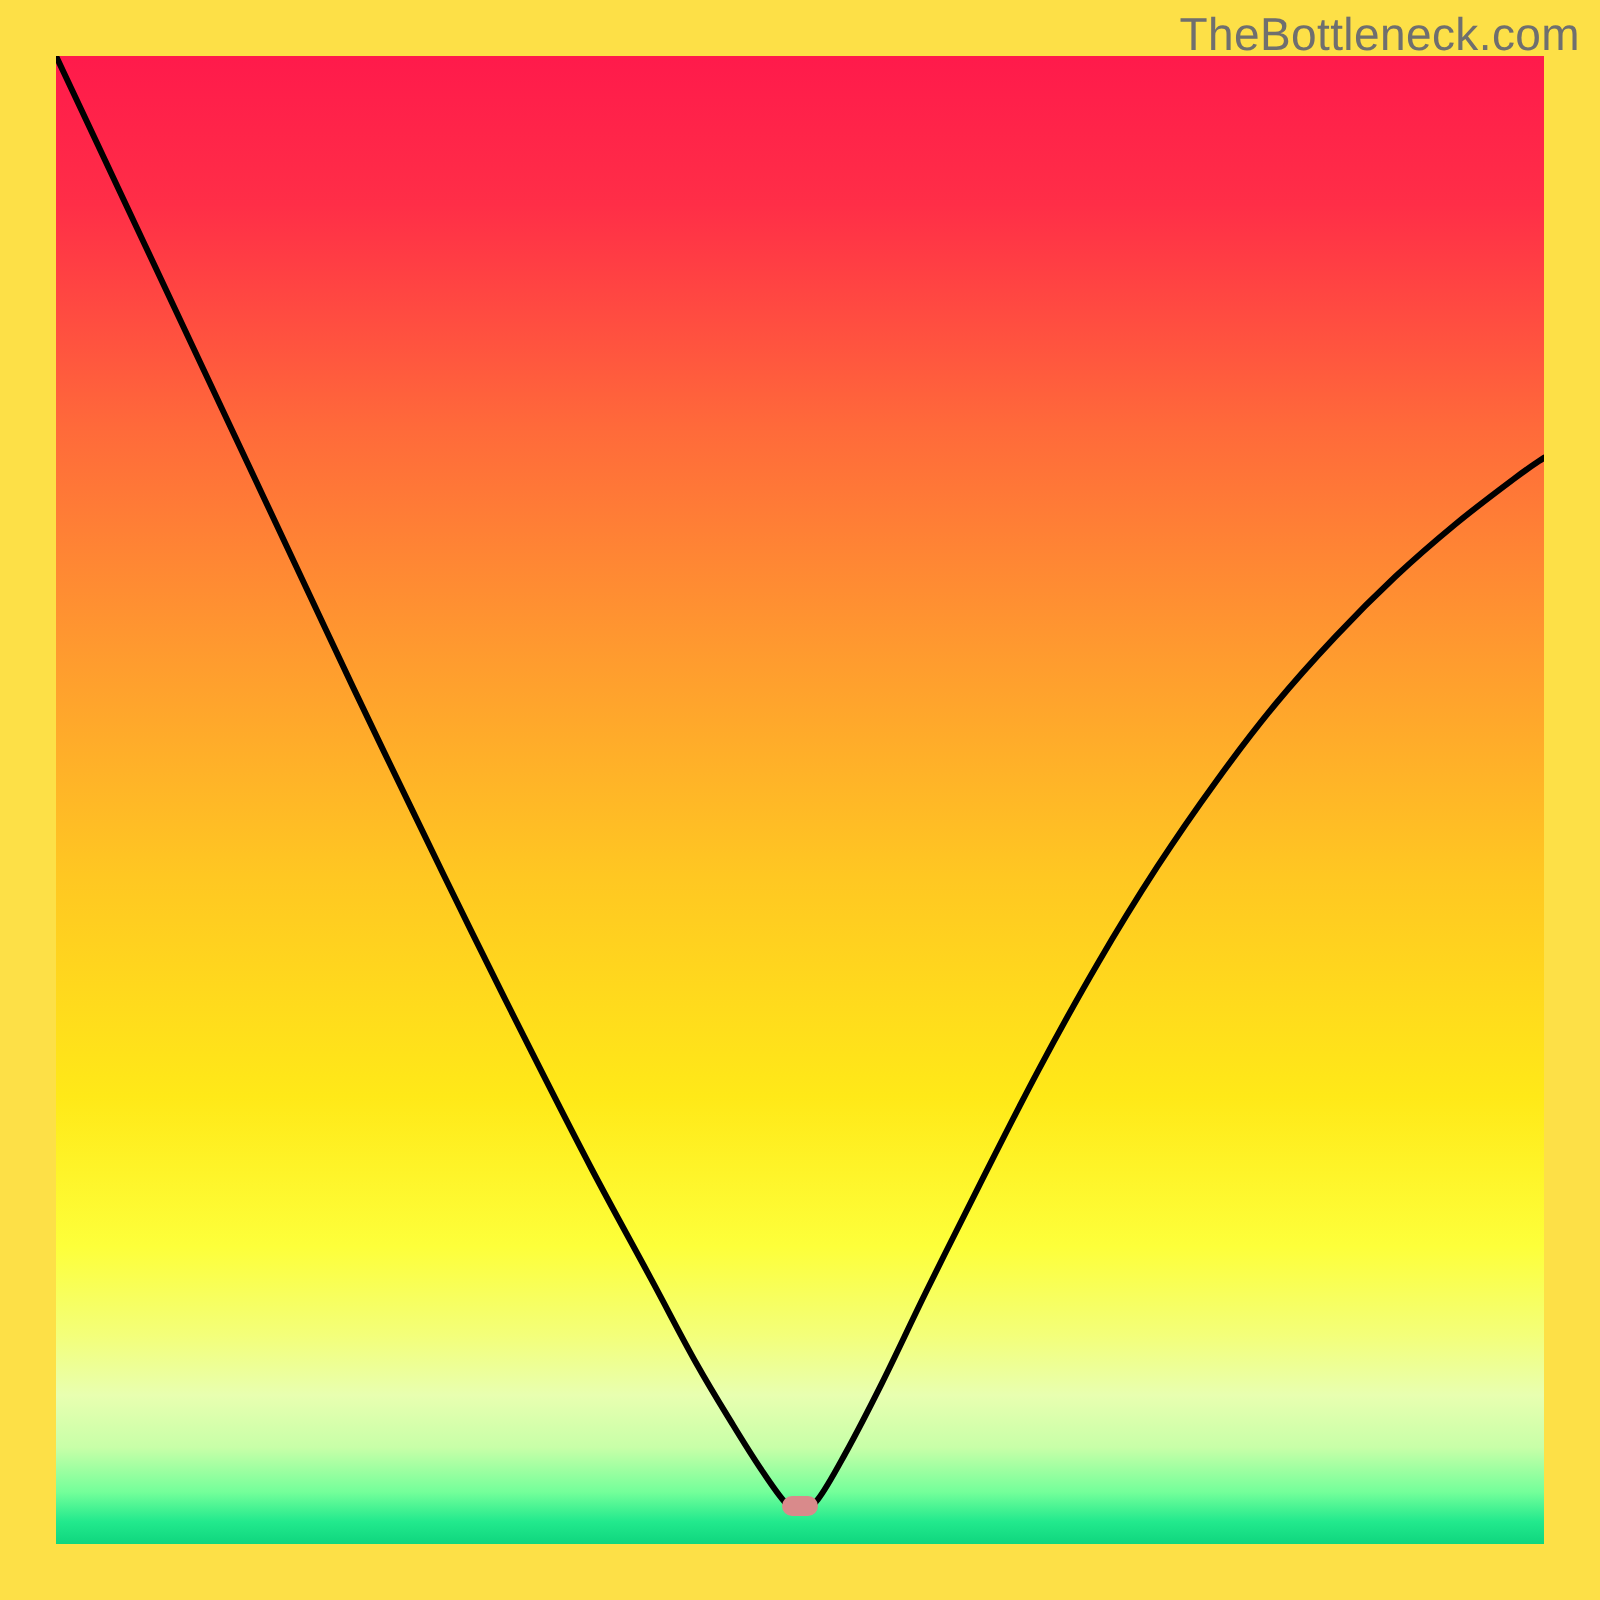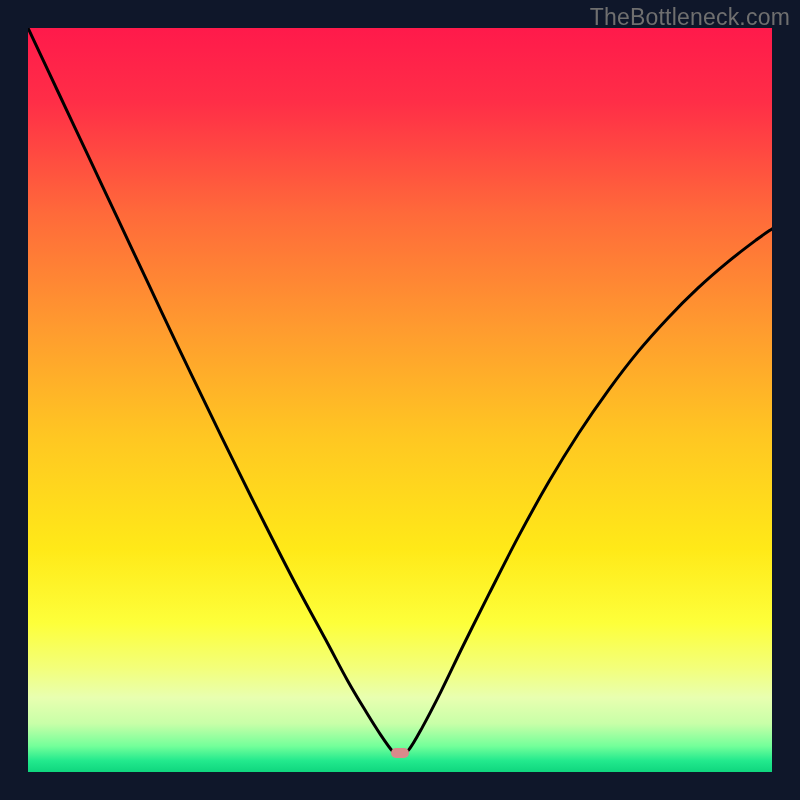--- a/index.html
+++ b/index.html
@@ -10,21 +10,21 @@
     overflow: hidden;
     background: #000;
     font-family: Arial, Helvetica, sans-serif;
   }
   .frame {
     position: absolute;
     left: 0;
     top: 0;
     width: 800px;
     height: 800px;
-    background: #0f172a;
+    background: #fde047;
   }
   .plot {
     position: absolute;
     left: 28px;
     top: 28px;
     width: 744px;
     height: 744px;
     overflow: hidden;
   }
   .gradient {

